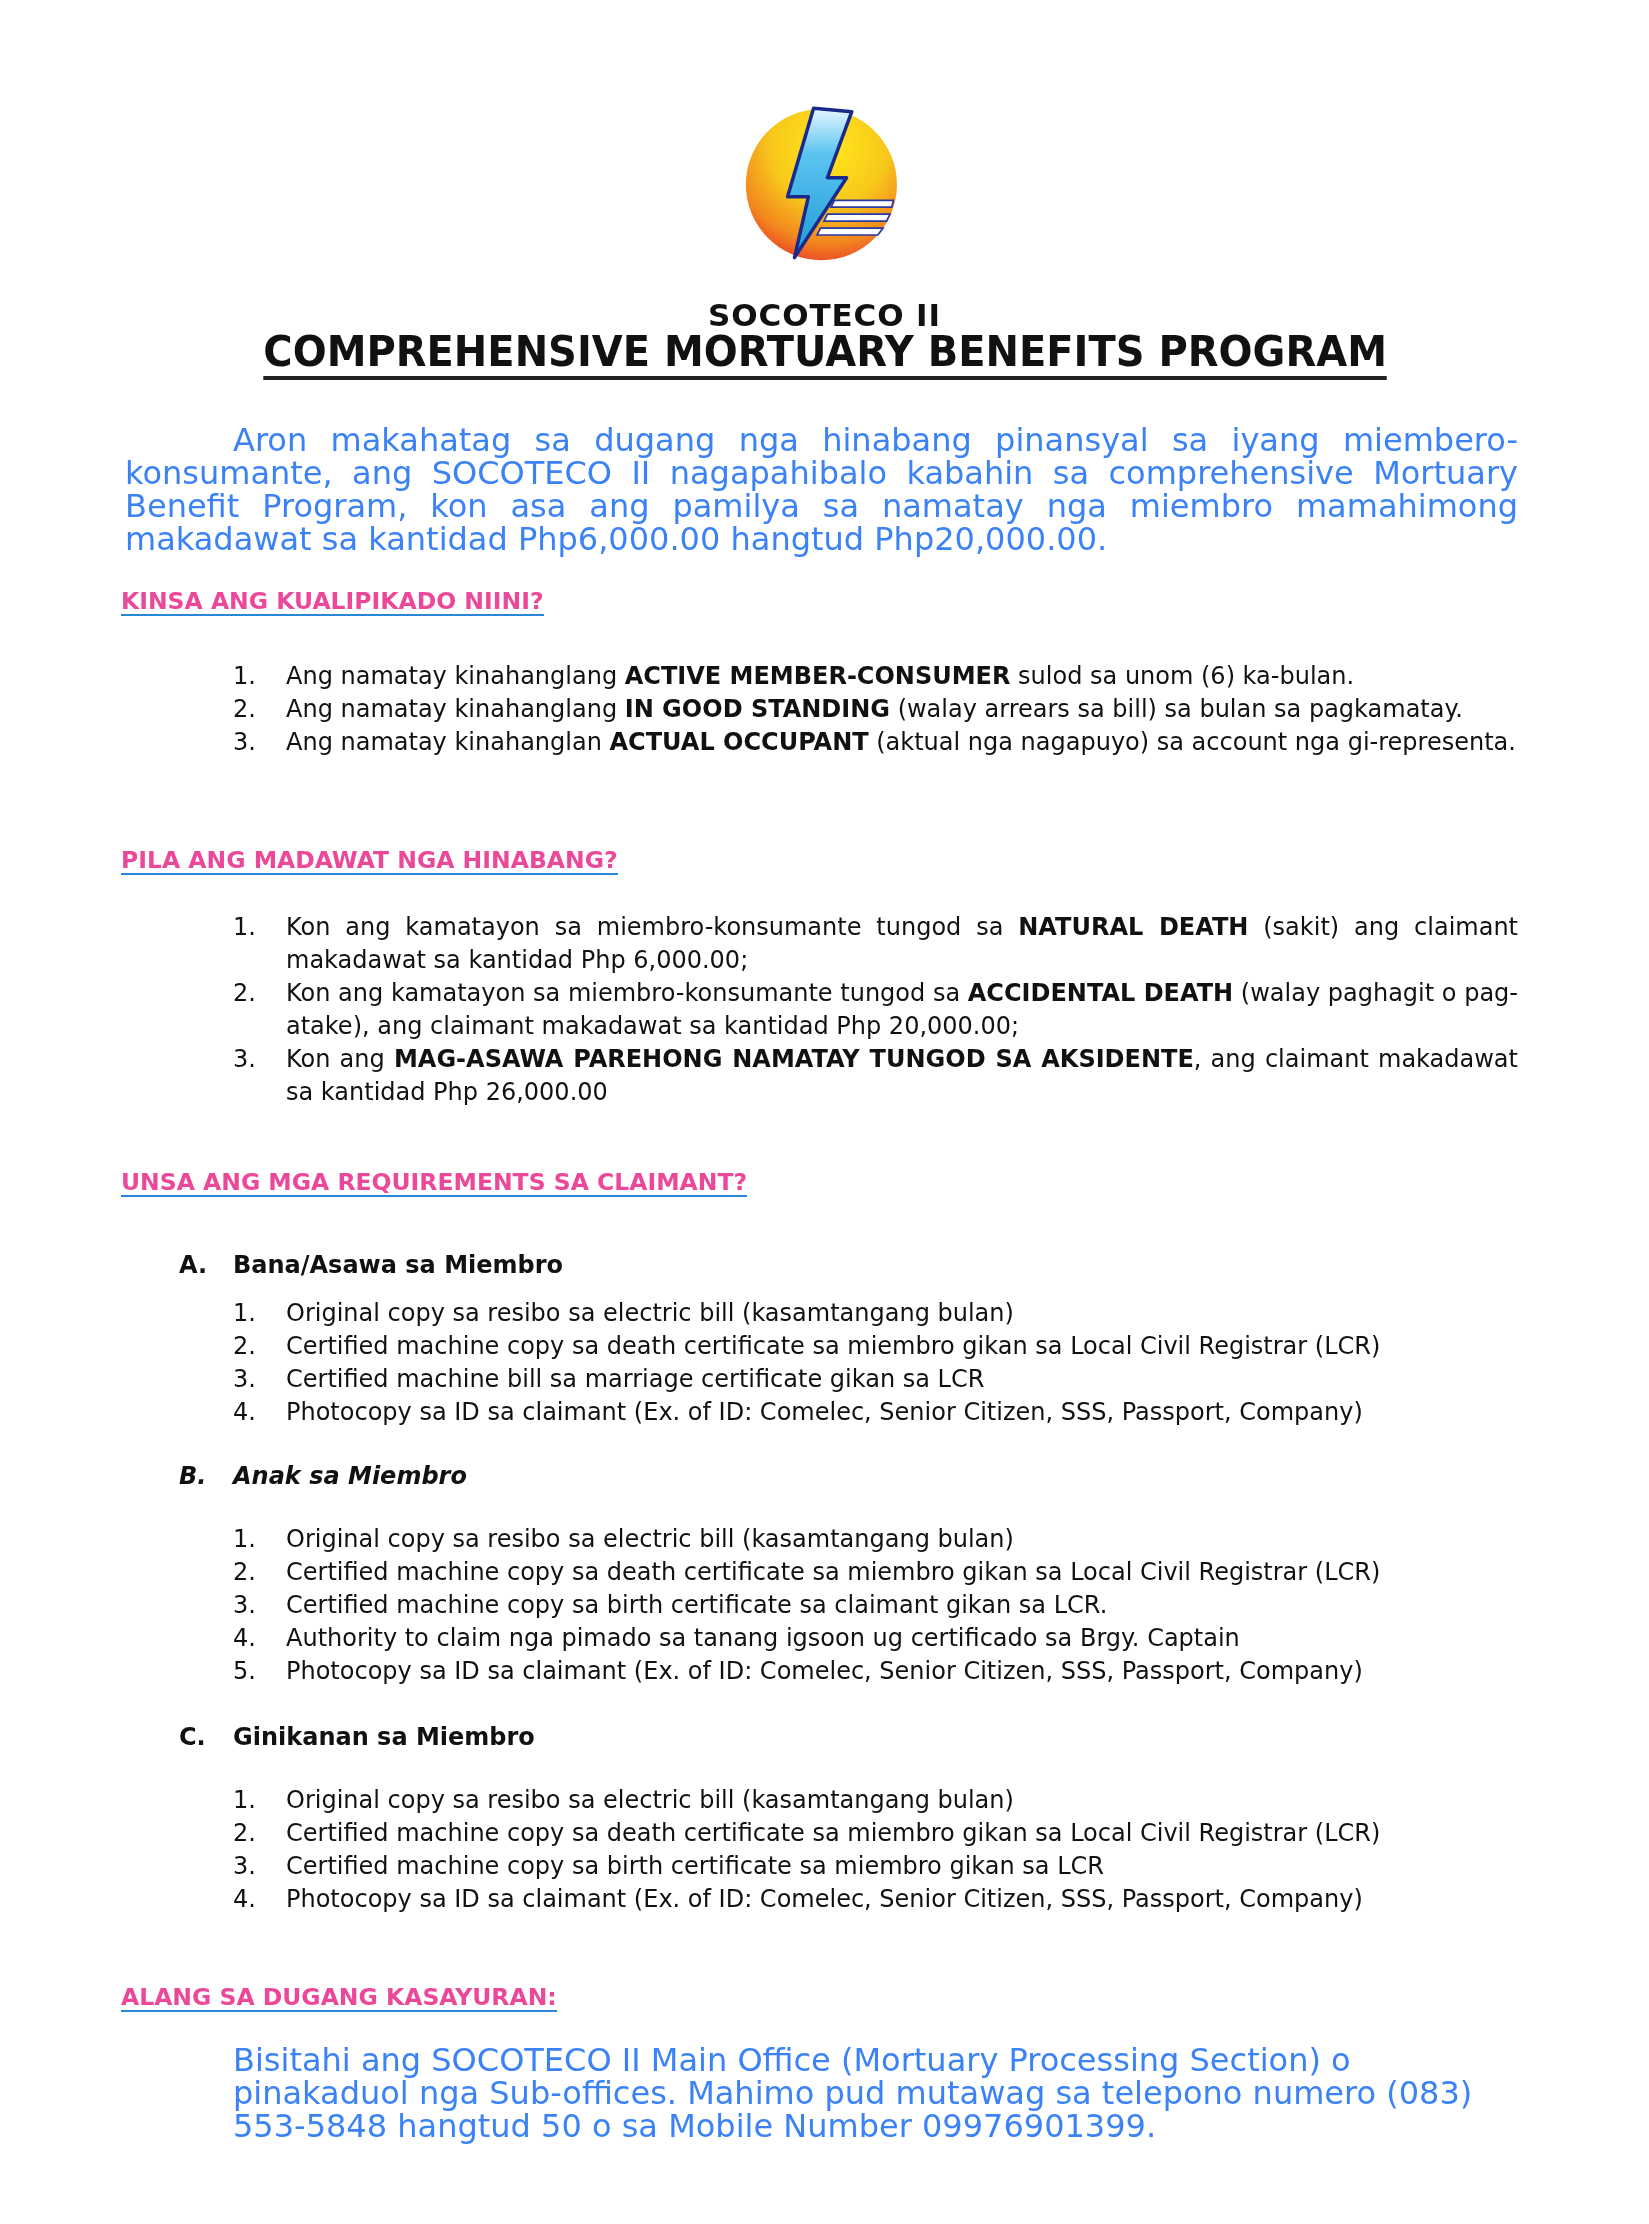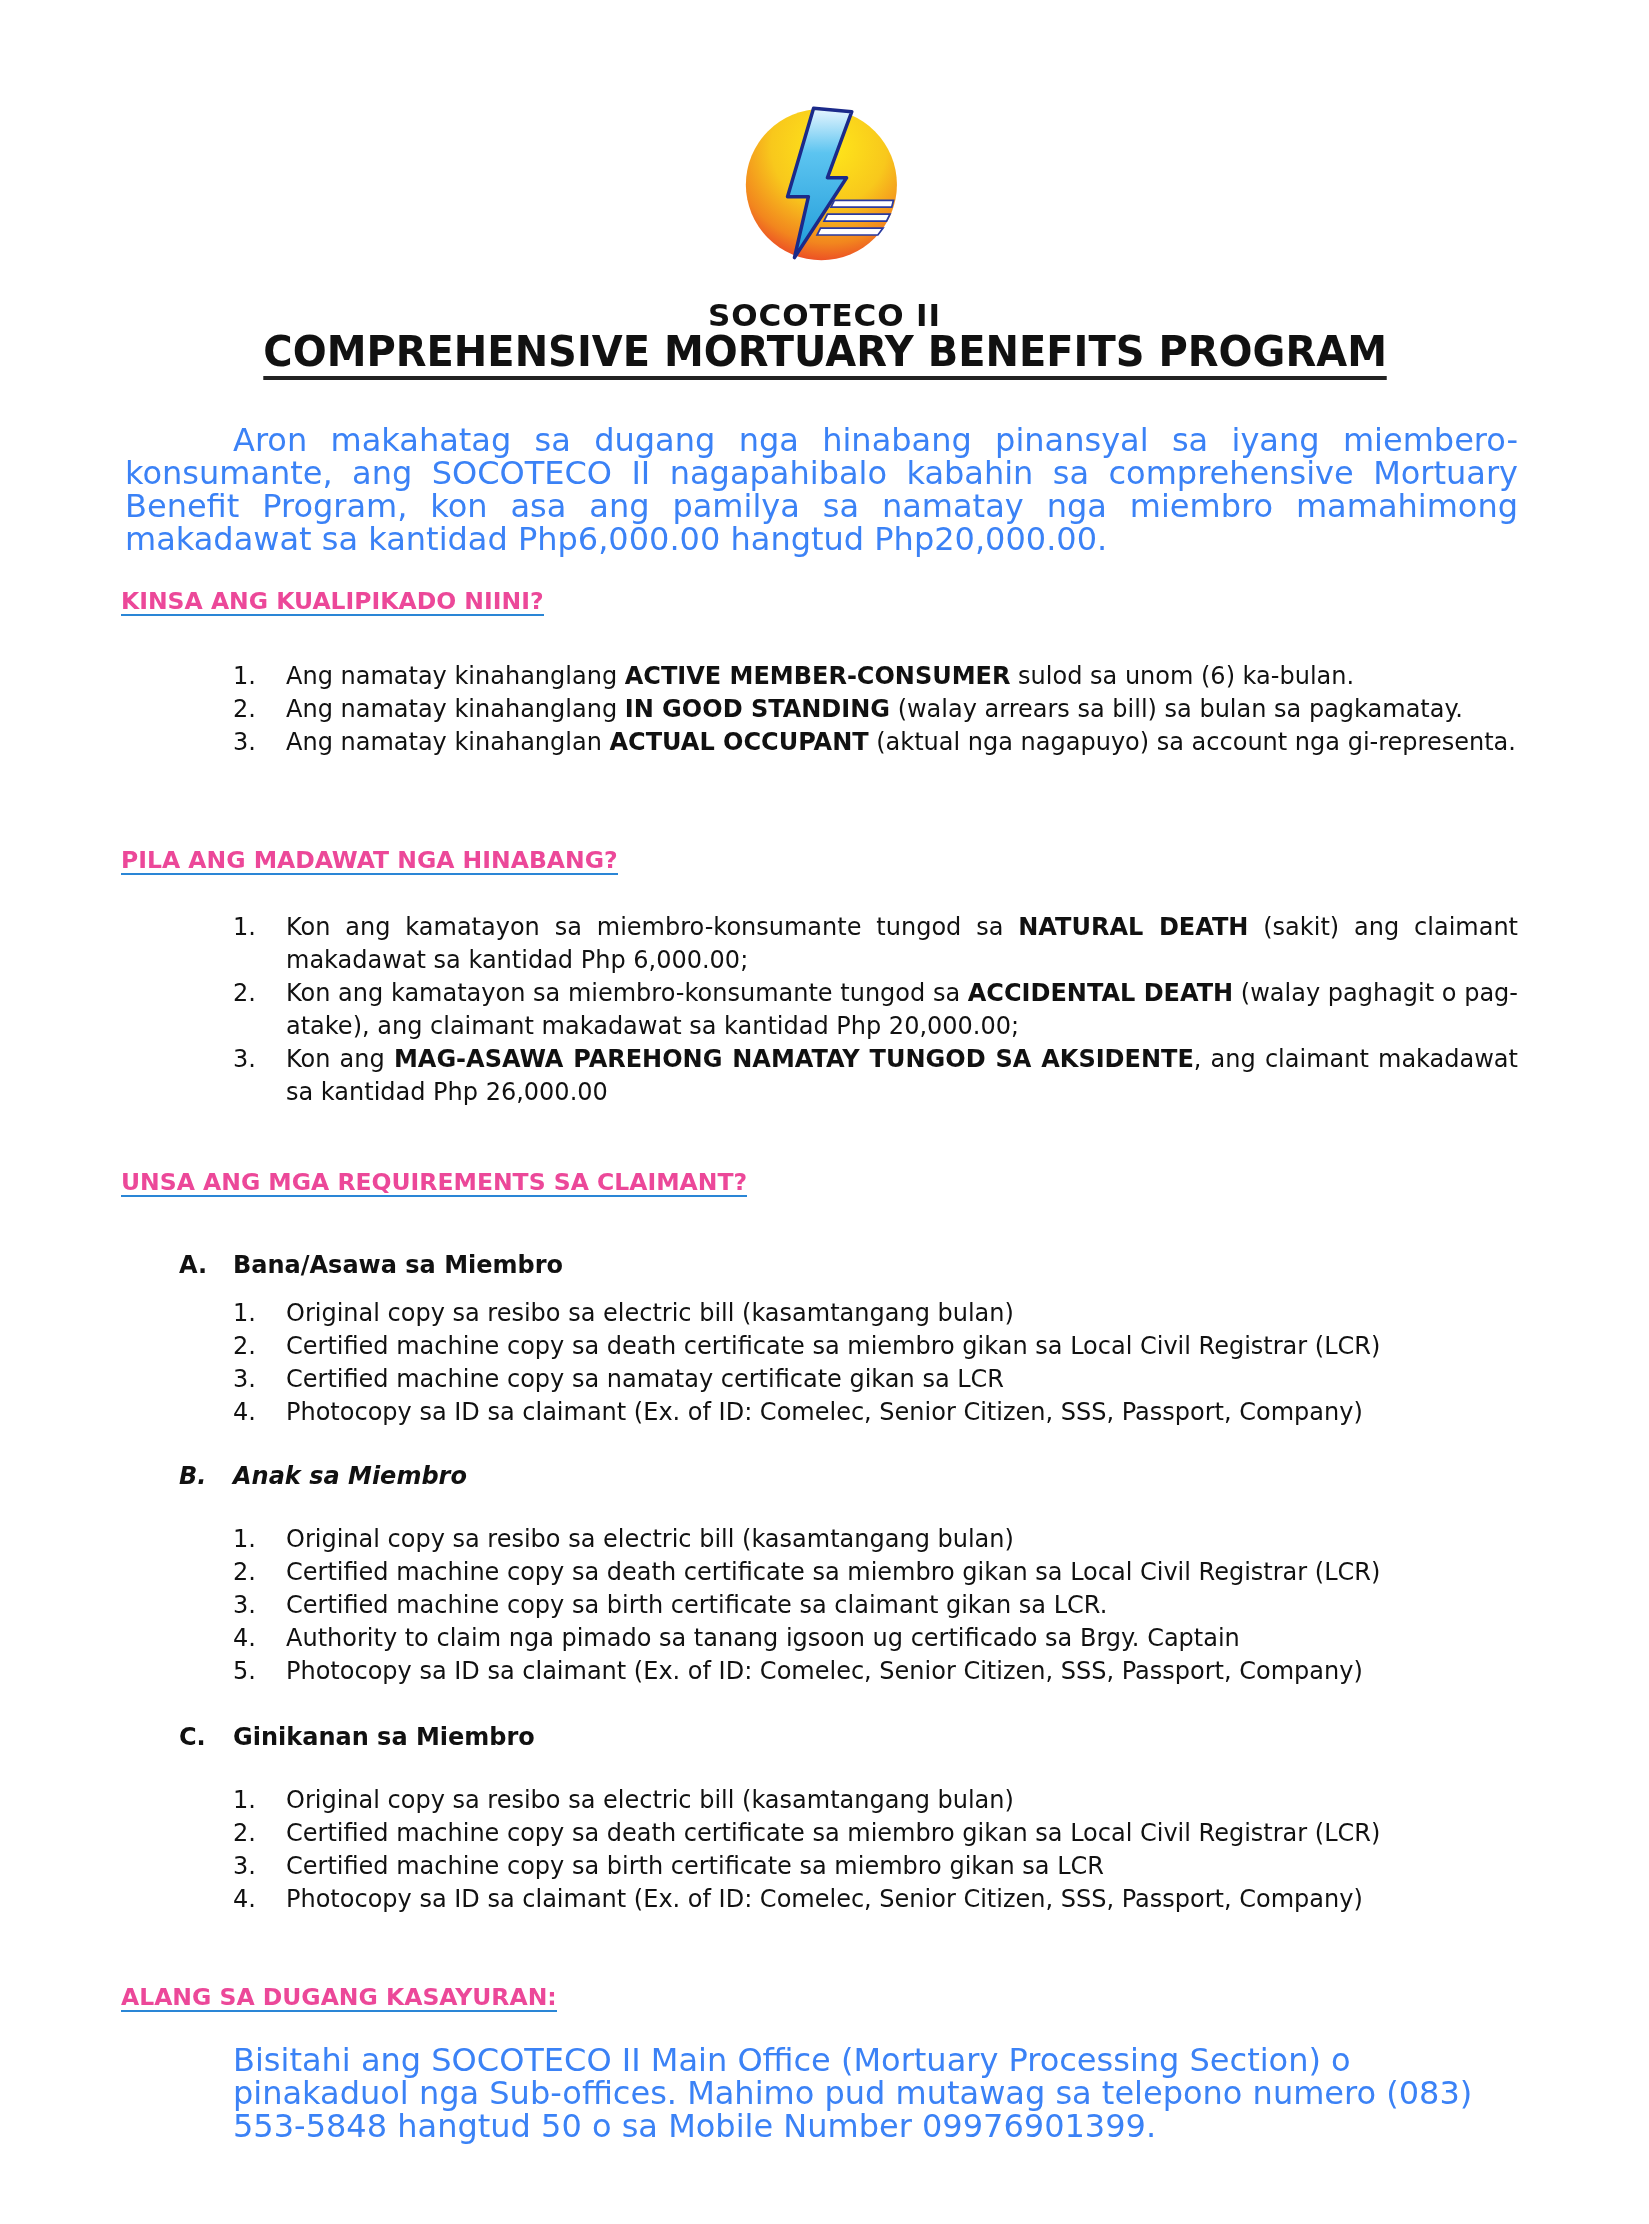--- a/index.html
+++ b/index.html
@@ -107,21 +107,21 @@
   <li>
       <span class="num">1.</span>
       <span class="txt">Original copy sa resibo sa electric bill (kasamtangang bulan)</span>
     </li>
   <li>
       <span class="num">2.</span>
       <span class="txt">Certified machine copy sa death certificate sa miembro gikan sa Local Civil Registrar (LCR)</span>
     </li>
   <li>
       <span class="num">3.</span>
-      <span class="txt">Certified machine copy sa namatay certificate gikan sa LCR</span>
+      <span class="txt">Certified machine bill sa marriage certificate gikan sa LCR</span>
     </li>
   <li>
       <span class="num">4.</span>
       <span class="txt">Photocopy sa ID sa claimant (Ex. of ID: Comelec, Senior Citizen, SSS, Passport, Company)</span>
     </li>
 </ol>
 
 <div class="abs sub" style="top:1460px;font-style:italic;">
   <span class="letter">B.</span><span>Anak sa Miembro</span>
 </div>

